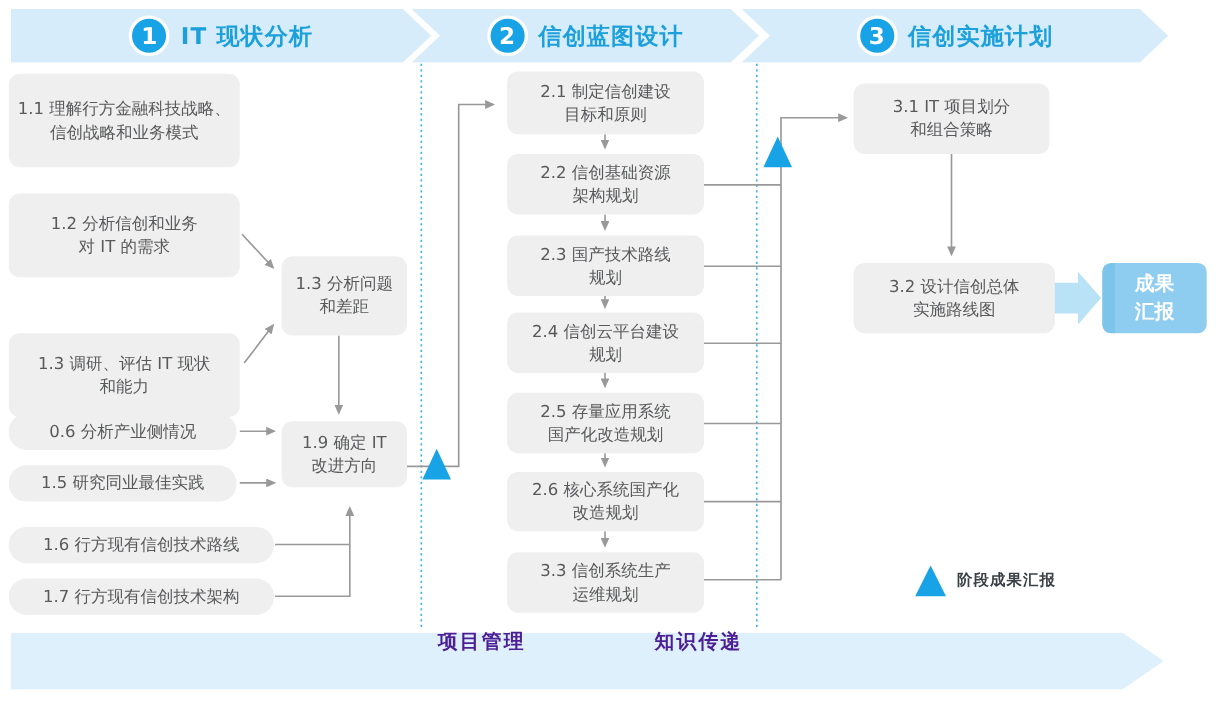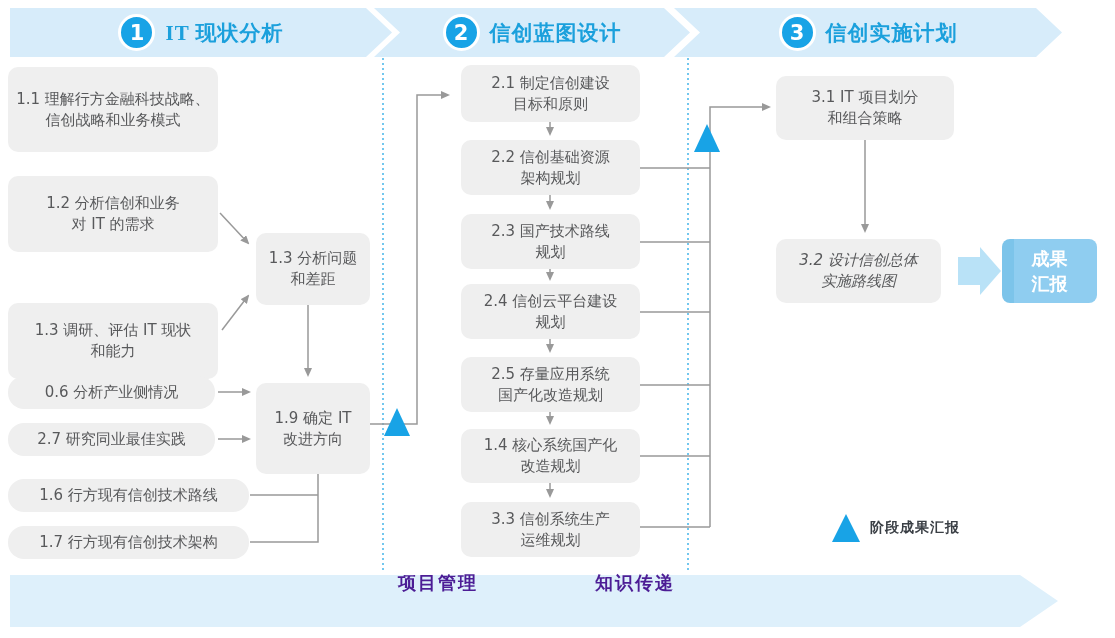--- a/index.html
+++ b/index.html
@@ -9,21 +9,21 @@
   svg.overlay { position:absolute; left:0; top:0; width:1115px; height:638px; z-index:1; }
 
   
   .band { position:absolute; top:8px; height:49px; background:#d7ecfa; z-index:2;
           display:flex; align-items:center; justify-content:center; }
   .band.tip-only   { clip-path:polygon(0 0, calc(100% - 26px) 0, 100% 50%, calc(100% - 26px) 100%, 0 100%); }
   .band.notch-tip  { clip-path:polygon(0 0, calc(100% - 26px) 0, 100% 50%, calc(100% - 26px) 100%, 0 100%, 26px 50%); }
   .num-circle { width:37px; height:37px; border-radius:50%; background:#18a3e6; border:3px solid #ffffff;
                 color:#ffffff; font-weight:bold; font-size:21px; display:flex; align-items:center;
                 justify-content:center; margin-right:10px; flex:0 0 auto; }
-  .band-title { color:#1ba0dc; font-weight:bold; font-size:21px; letter-spacing:1px; white-space:nowrap;font-family:Liberation Serif, serif; }
+  .band-title { color:#1ba0dc; font-weight:bold; font-size:21px; letter-spacing:1px; white-space:nowrap; }
 
   
   .gbox { position:absolute; background:#efefef; border-radius:10px; color:#58595b; font-size:15px;
           line-height:21px; display:flex; align-items:center; justify-content:center; text-align:center;
           white-space:pre-line; z-index:2; padding:2px 6px; }
   .pill { border-radius:16px; }
 
   
   .result-box { position:absolute; left:1002px; top:239px; width:95px; height:64px; border-radius:8px;
                 background:linear-gradient(90deg,#7cc4ea 0px,#7cc4ea 12px,#8fcdf0 12px);
@@ -125,46 +125,46 @@
     <span class="band-title">信创实施计划</span>
   </div>
 
   <div class="gbox" style="left:8px;  top:67px;  width:210px; height:85px;">1.1 理解行方金融科技战略、
 信创战略和业务模式</div>
   <div class="gbox" style="left:8px;  top:176px; width:210px; height:76px;">1.2 分析信创和业务
 对 IT 的需求</div>
   <div class="gbox" style="left:8px;  top:275px; width:210px; height:76px;margin-top:28px;">1.3 调研、评估 IT 现状
 和能力</div>
   <div class="gbox pill" style="left:8px;  top:376px; width:207px; height:33px;">0.6 分析产业侧情况</div>
-  <div class="gbox pill" style="left:8px;  top:423px; width:207px; height:33px;">2.7 研究同业最佳实践</div>
+  <div class="gbox pill" style="left:8px;  top:423px; width:207px; height:33px;">1.5 研究同业最佳实践</div>
   <div class="gbox pill" style="left:8px;  top:479px; width:241px; height:33px;">1.6 行方现有信创技术路线</div>
   <div class="gbox pill" style="left:8px;  top:526px; width:241px; height:33px;text-align:right;">1.7 行方现有信创技术架构</div>
   <div class="gbox" style="left:256px; top:233px; width:114px; height:72px;">1.3 分析问题
 和差距</div>
-  <div class="gbox" style="left:256px; top:383px; width:114px; height:91px;">1.9 确定 IT
+  <div class="gbox" style="left:256px; top:383px; width:114px; height:60px;">1.9 确定 IT
 改进方向</div>
 
   <div class="gbox" style="left:461px; top:65px;  width:179px; height:57px;">2.1 制定信创建设
 目标和原则</div>
   <div class="gbox" style="left:461px; top:140px; width:179px; height:55px;">2.2 信创基础资源
 架构规划</div>
   <div class="gbox" style="left:461px; top:214px; width:179px; height:55px;">2.3 国产技术路线
 规划</div>
   <div class="gbox" style="left:461px; top:284px; width:179px; height:55px;">2.4 信创云平台建设
 规划</div>
   <div class="gbox" style="left:461px; top:357px; width:179px; height:55px;">2.5 存量应用系统
 国产化改造规划</div>
-  <div class="gbox" style="left:461px; top:429px; width:179px; height:54px;">1.4 核心系统国产化
+  <div class="gbox" style="left:461px; top:429px; width:179px; height:54px;">2.6 核心系统国产化
 改造规划</div>
   <div class="gbox" style="left:461px; top:502px; width:179px; height:55px;">3.3 信创系统生产
 运维规划</div>
 
   <div class="gbox" style="left:776px; top:76px;  width:178px; height:64px;">3.1 IT 项目划分
 和组合策略</div>
-  <div class="gbox" style="left:776px; top:239px; width:165px; height:64px;font-style:italic;">3.2 设计信创总体
+  <div class="gbox" style="left:776px; top:239px; width:183px; height:64px;">3.2 设计信创总体
 实施路线图</div>
 
   <div class="result-box">成果
 汇报</div>
 
   <div class="legend">
     <span class="legend-triangle"></span>
     <span class="legend-label">阶段成果汇报</span>
   </div>
 

